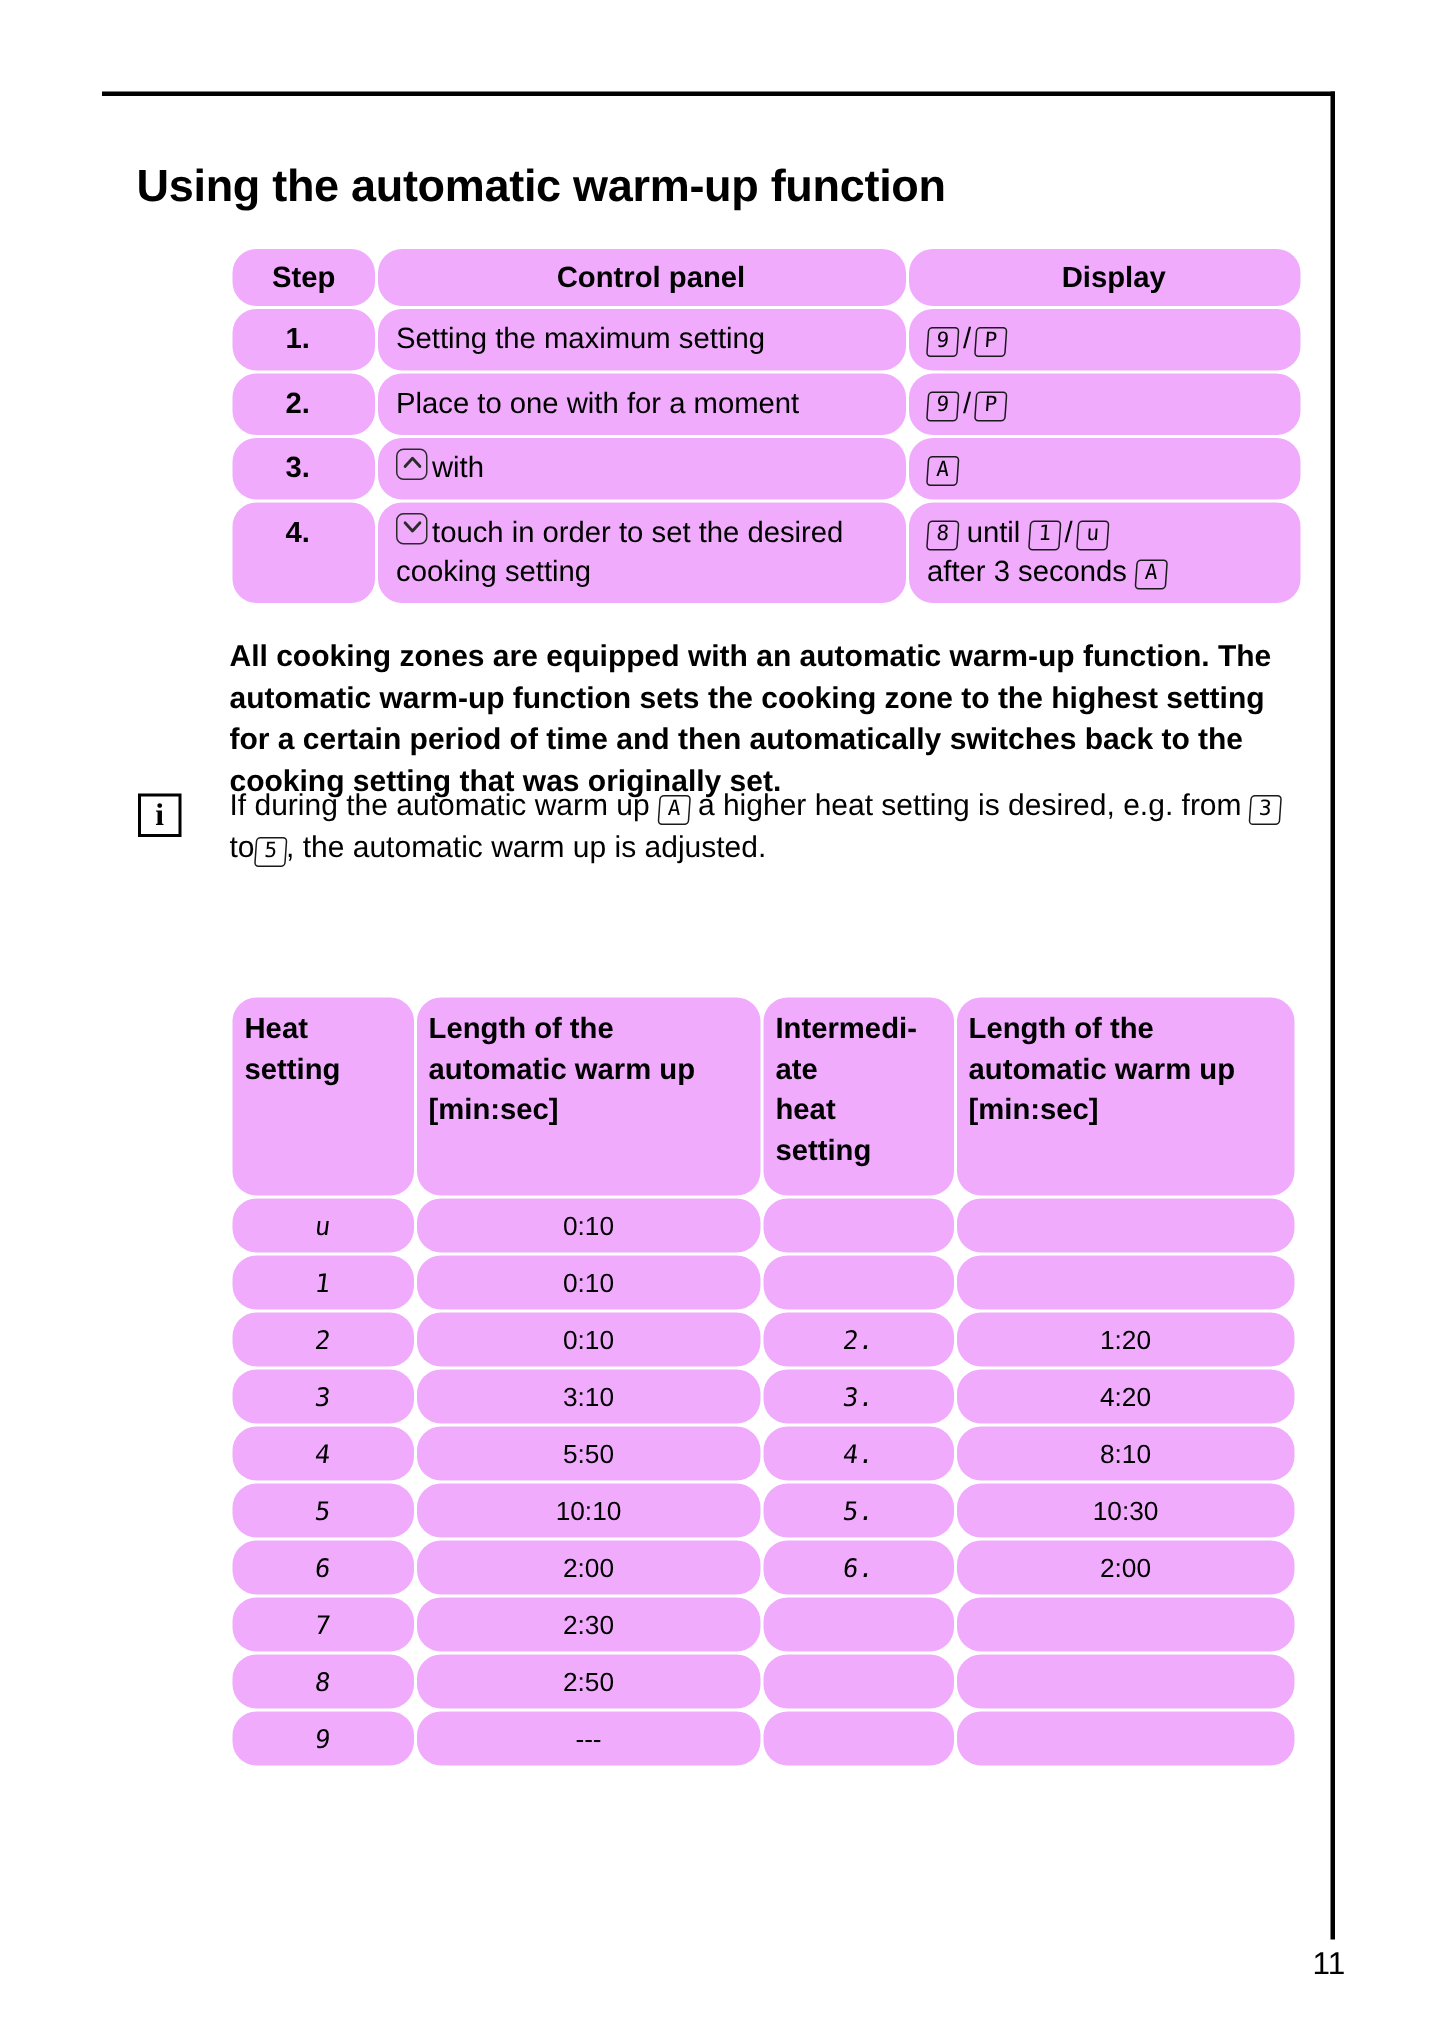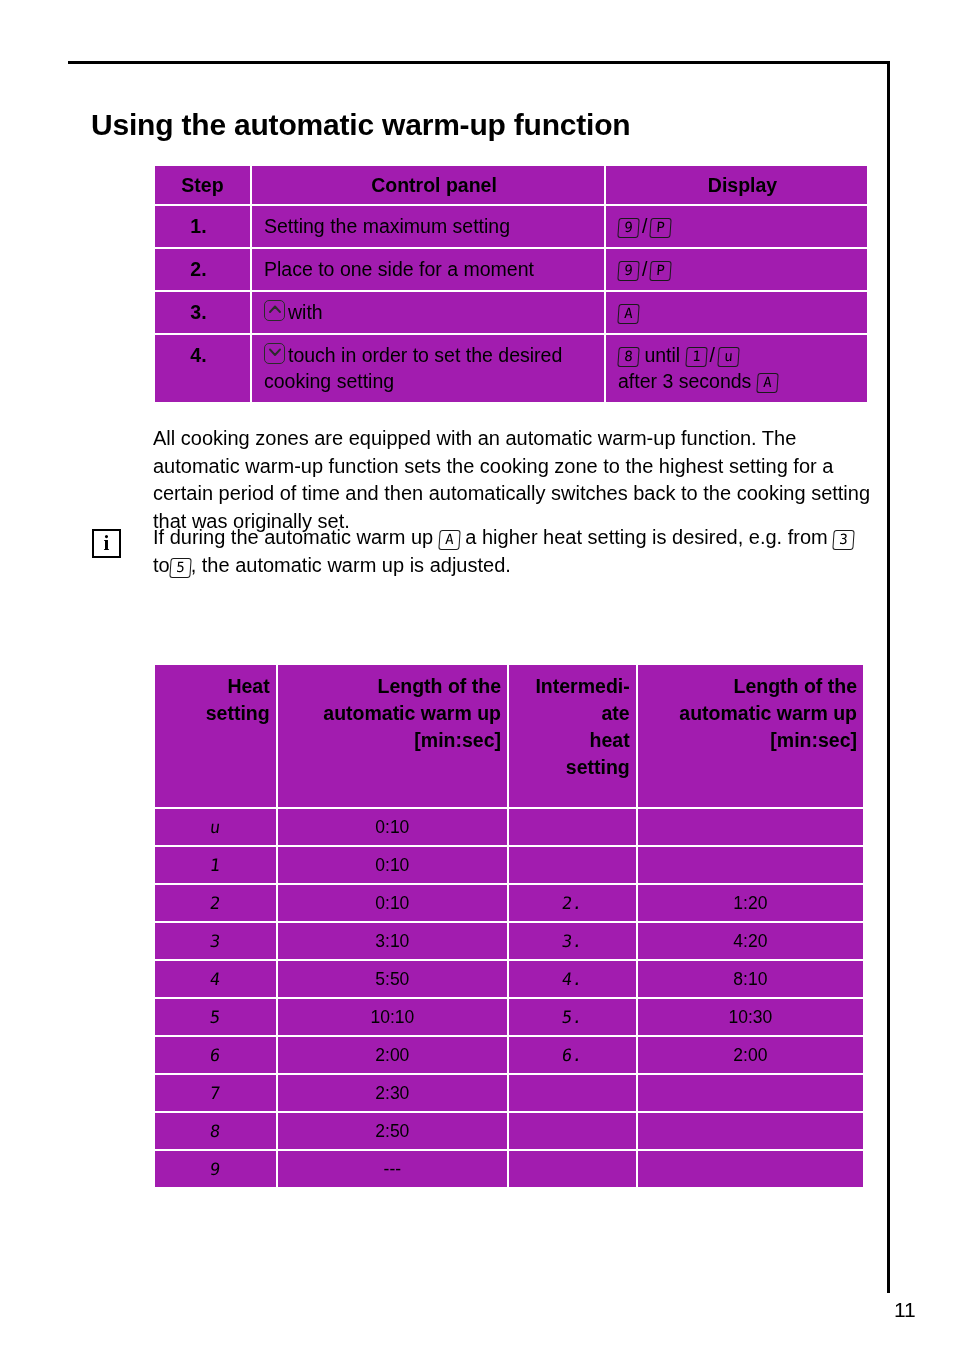--- a/index.html
+++ b/index.html
@@ -47,25 +47,26 @@
   }
 
   
   .doc-table {
     position: absolute;
     border-collapse: separate;
     border-spacing: 2px 2px;
     table-layout: fixed;
   }
   .doc-table td, .doc-table th {
-    background: #a21caf;
+    background: #f0abfc;
     padding: 0;
     vertical-align: top;
     text-align: left;
     font-weight: normal;
+    border-radius: 16px;
   }
 
   
   #steps-table {
     left: 153px;
     top: 164px;
     width: 712px;
   }
   #steps-table th {
     font-size: 19.5px;
@@ -122,21 +123,21 @@
     margin-right: 3px;
   }
   .keyicon svg { display: block; margin: 3.5px auto 0 auto; }
 
   
   .para {
     position: absolute;
     font-size: 20px;
     line-height: 27.5px;
   }
-  #para-intro { left: 153px; top: 405px; width: 718px; }
+  #para-intro { left: 153px; top: 405px; width: 718px; font-weight: bold; }
   #para-note  { left: 153px; top: 524px; width: 718px; }
 
   
   .info-icon {
     position: absolute;
     left: 92px;
     top: 529px;
     width: 29px;
     height: 29px;
     border: 2.2px solid #000;
@@ -151,24 +152,23 @@
   
   #durations-table {
     left: 153px;
     top: 663px;
     width: 712px;
   }
   #durations-table th {
     font-size: 19.5px;
     font-weight: bold;
     line-height: 27px;
-    padding: 8px 6px 16px 8px;
+    padding: 8px 6px 6px 8px;
     height: 118px;
     vertical-align: top;
-    text-align: right;
   }
   #durations-table td {
     font-size: 17.5px;
     line-height: 22px;
     height: 22px;
     padding: 7px 4px 7px 4px;
     text-align: center;
   }
   .col-heat  { width: 120px; }
   .col-len1  { width: 228px; }
@@ -181,21 +181,21 @@
     font-family: "DejaVu Sans Mono", monospace;
     font-size: 17px;
     line-height: 20px;
     transform: skewX(-7deg);
     letter-spacing: 0px;
   }
 
   
   .page-number {
     position: absolute;
-    left: 894px;
+    left: 875px;
     top: 1298px;
     font-size: 21px;
     font-weight: normal;
   }
 </style>
 </head>
 <body>
 
 <div class="page-rule-top"></div>
 <div class="page-rule-right"></div>
@@ -216,21 +216,21 @@
     </tr>
   </thead>
   <tbody id="steps-body">
       <tr>
         <td class="c-step">1.</td>
         <td><span>Setting the maximum setting</span></td>
         <td><span class="seg">9</span><span class="slash">/</span><span class="seg">P</span></td>
       </tr>
       <tr>
         <td class="c-step">2.</td>
-        <td><span>Place to one side for a moment</span></td>
+        <td><span>Place to one with for a moment</span></td>
         <td><span class="seg">9</span><span class="slash">/</span><span class="seg">P</span></td>
       </tr>
       <tr>
         <td class="c-step">3.</td>
         <td><span class="keyicon"><svg width="12" height="9" viewBox="0 0 12 9">
               <polyline points="1,7 6,1.5 11,7" fill="none" stroke="#2b2b2b" stroke-width="1.9" stroke-linecap="round" stroke-linejoin="round"></polyline>
             </svg></span><span>with</span></td>
         <td><span class="seg">A</span></td>
       </tr>
       <tr>

